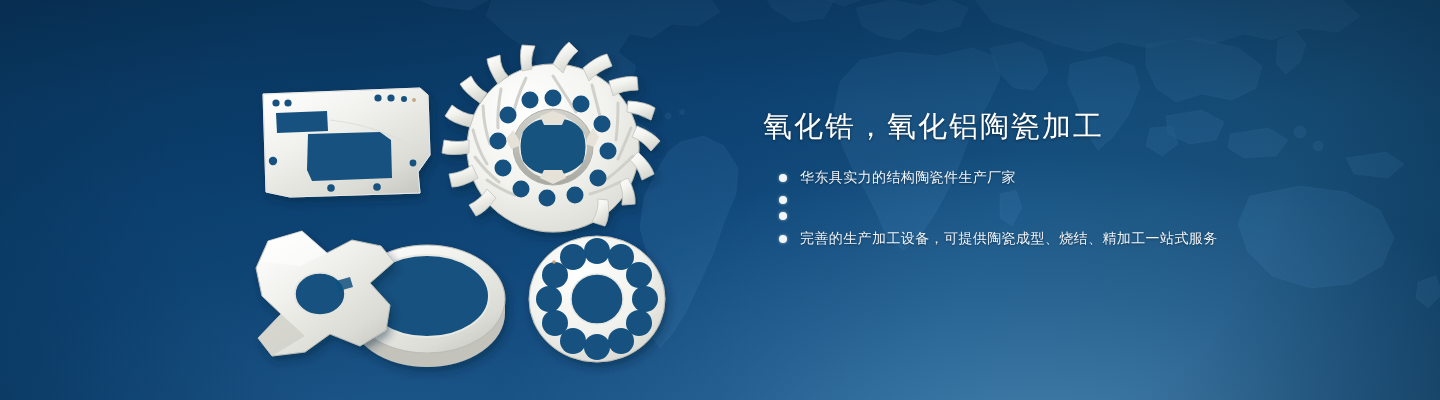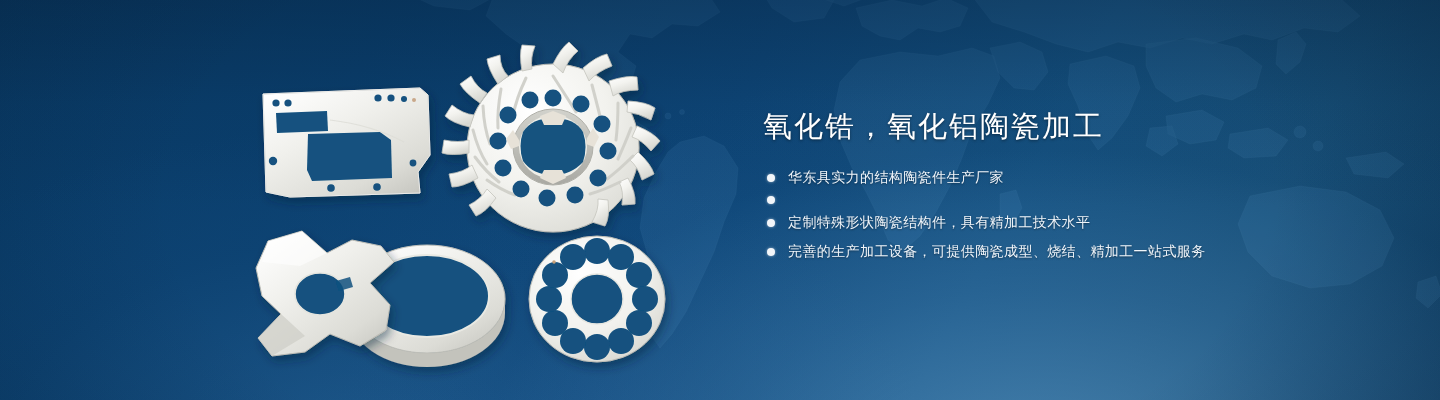--- a/index.html
+++ b/index.html
@@ -72,21 +72,21 @@
     font-size: 29px;
     line-height: 1.28;
     letter-spacing: 2px;
     font-weight: 400;
     margin: 0 0 22px 0;
     text-shadow: 0 1px 3px rgba(0,0,0,0.45);
     white-space: nowrap;
   }
   .bullets {
     list-style: none;
-    margin: 4px;
+    margin: 16px;
     padding: 0;
   }
   .bullet {
     display: flex;
     align-items: center;
     margin-bottom: 8px;
   }
   .bullet:last-child { margin-bottom: 0; align-items: center; }
   .dot {
     flex: 0 0 auto;
@@ -342,21 +342,20 @@
     <ul class="bullets">
       <li class="bullet">
         <span class="dot"></span>
         <span class="bullet-text">华东具实力的结构陶瓷件生产厂家</span>
       </li>
       <li class="bullet">
         <span class="dot"></span>
       </li>
       <li class="bullet">
         <span class="dot"></span>
-        <span class="bullet-text">定制特殊形状陶瓷结构件，具有精加工技术水平</span>
       </li>
       <li class="bullet">
         <span class="dot"></span>
         <span class="bullet-text">完善的生产加工设备，可提供陶瓷成型、烧结、精加工一站式服务</span>
       </li>
     </ul>
   </div>
 
 </div>
 

